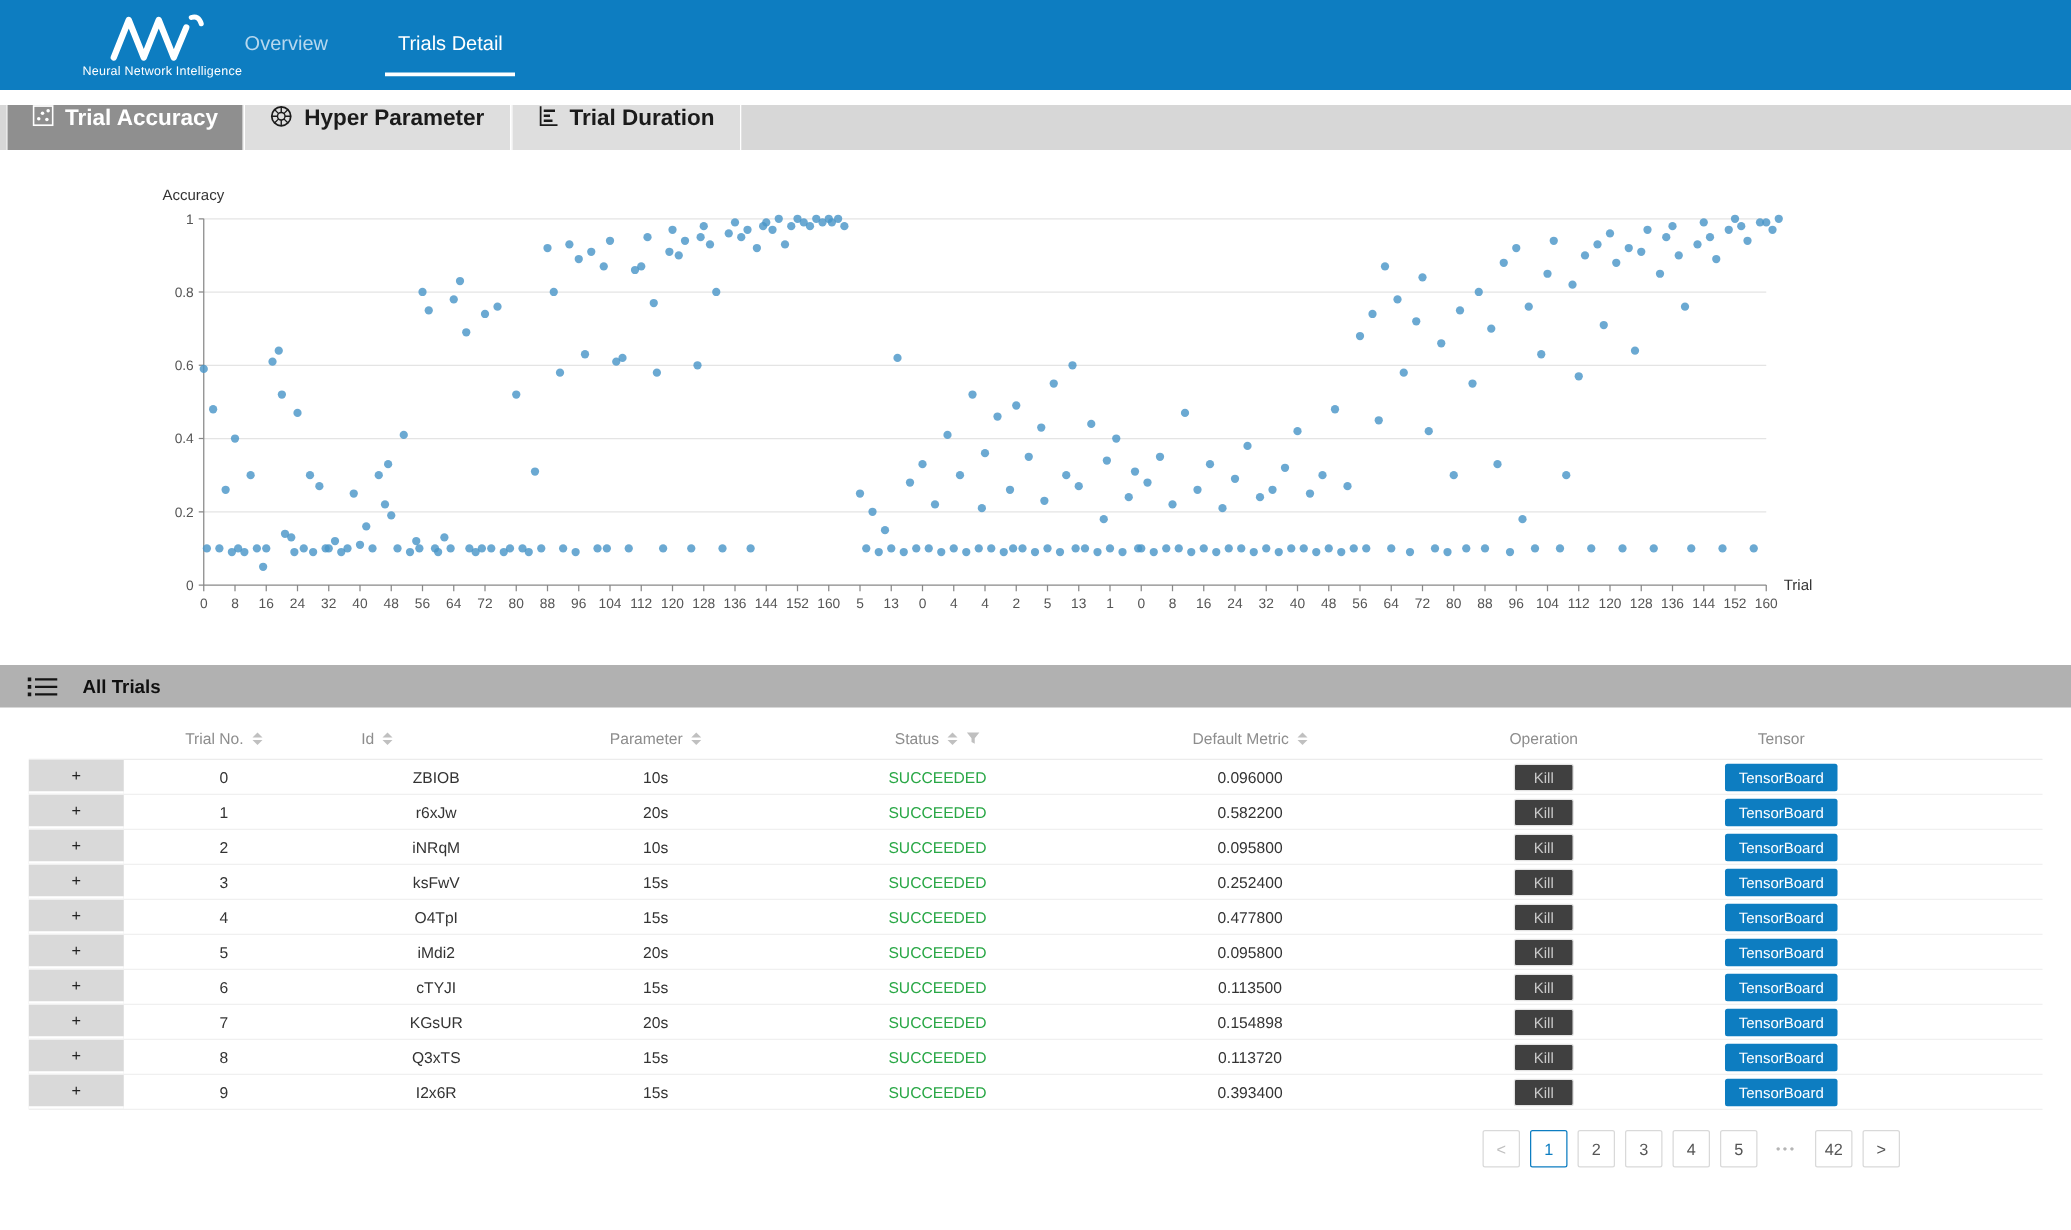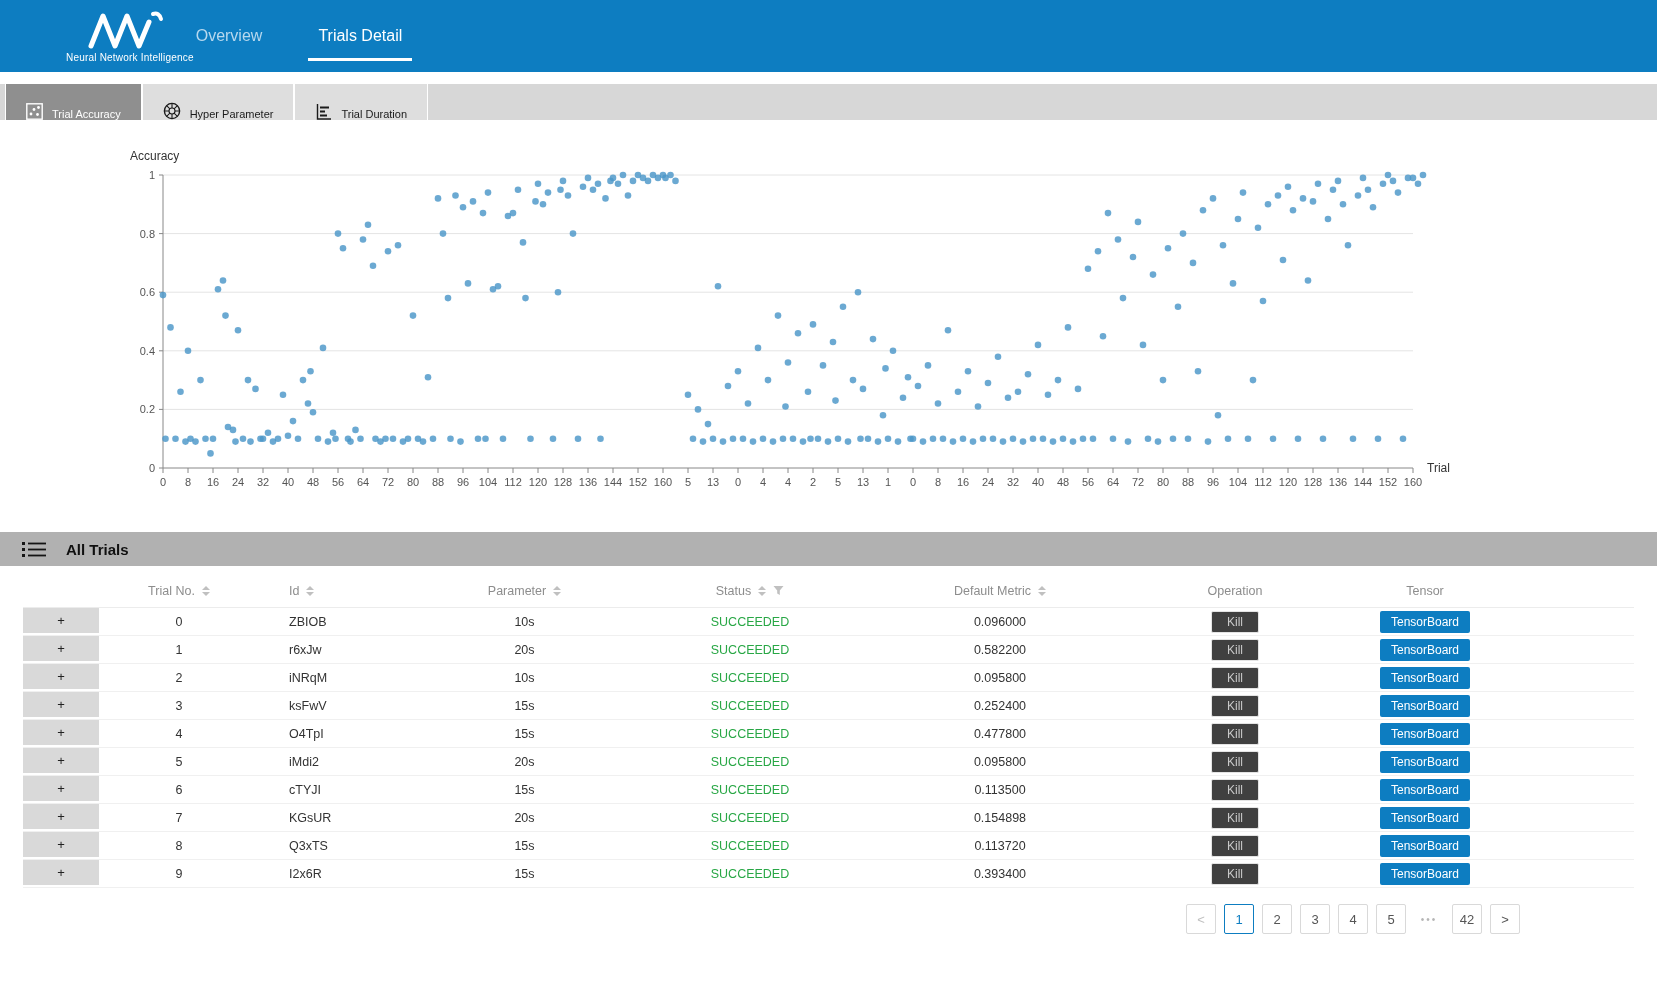--- a/index.html
+++ b/index.html
@@ -11,42 +11,42 @@
   .topbar{height:72px;background:var(--accent,#0d7dc1);display:flex;align-items:center;padding-left:66px}
   .logo{display:flex;flex-direction:column;align-items:center;color:#fff}
   .logo-text{font-size:10px;margin-top:2px;letter-spacing:.2px;white-space:nowrap}
   .mainnav{display:flex;gap:52px;align-items:center}
   .nav-item{position:relative;font-size:16px;color:#b7d8ee;cursor:pointer;padding:6px 2px}
   .nav-item.active{color:#fff}
   .nav-item.active:after{content:"";position:absolute;left:-8px;right:-8px;bottom:-10px;height:3px;background:#fff}
 
   
   .tabbar{margin-top:12px;height:36px;background:#d7d7d7;display:flex;align-items:stretch;padding-left:5px}
-  .tab{display:flex;align-items:flex-end;gap:9px;padding:0 20px;font-size:11px;font-weight:400;color:#1b1b1b;background:#dedede;border-left:1px solid #fff;border-right:1px solid #fff;cursor:pointer}
+  .tab{display:flex;align-items:flex-start;gap:9px;padding:0 20px;font-size:18px;font-weight:700;color:#1b1b1b;background:#dedede;border-left:1px solid #fff;border-right:1px solid #fff;cursor:pointer}
   .tab.active{background:#8f8f8f;color:#fff}
   .tab svg{flex:none}
 
   
   .chart-section{padding:28px 0 8px 128px}
   #chart{width:1400px;height:350px}
 
   
   .alltrials-bar{margin-top:26px;height:34px;background:#b1b1b1;display:flex;align-items:center;gap:20px;padding:0 22px}
   .alltrials-title{font-size:15px;font-weight:700;color:#101010}
 
   
   .table-wrap{margin:8px 23px 0}
   .thead-row,.trow{display:grid;grid-template-columns:76px 160px 150px 231px 220px 280px 190px 190px 1fr;align-items:center}
   .thead-row{height:34px;color:#8d8d8d;border-bottom:1px solid #ececec}
   .trow{height:28px;border-bottom:1px solid #f0f0f0}
   .cell,.hcell{font-size:12.5px}
   .hcell{display:flex;align-items:center;justify-content:center;gap:7px}
   .hcell.c-id{justify-content:flex-start;padding-left:30px}
   .c-center{text-align:center}
-  .c-id{padding-left:30px;text-align:left}
+  .c-id{padding-left:30px;text-align:center}
   .status{color:var(--success,#28a745)}
   .expand-cell{background:#d9d9d9;height:100%;display:flex;align-items:center;justify-content:center;border-bottom:2px solid #fff;cursor:pointer;font-size:13px;color:#222}
   .opcell,.tbcell{display:flex;justify-content:center}
   .kill-btn{background:#404040;border:1px solid #e4e4e4;border-radius:2px;color:#c9c9c9;font-size:12px;padding:3px 15px;cursor:not-allowed}
   .tb-btn{background:var(--accent,#0d7dc1);border:none;border-radius:2px;color:#fff;font-size:12px;padding:4px 11px;cursor:pointer}
 
   .sorter{display:inline-flex;flex-direction:column;gap:2px;cursor:pointer}
   .sorter i{display:block;width:0;height:0;border-left:4px solid transparent;border-right:4px solid transparent}
   .sorter .up{border-bottom:4px solid #c0c0c0}
   .sorter .dn{border-top:4px solid #c0c0c0}

